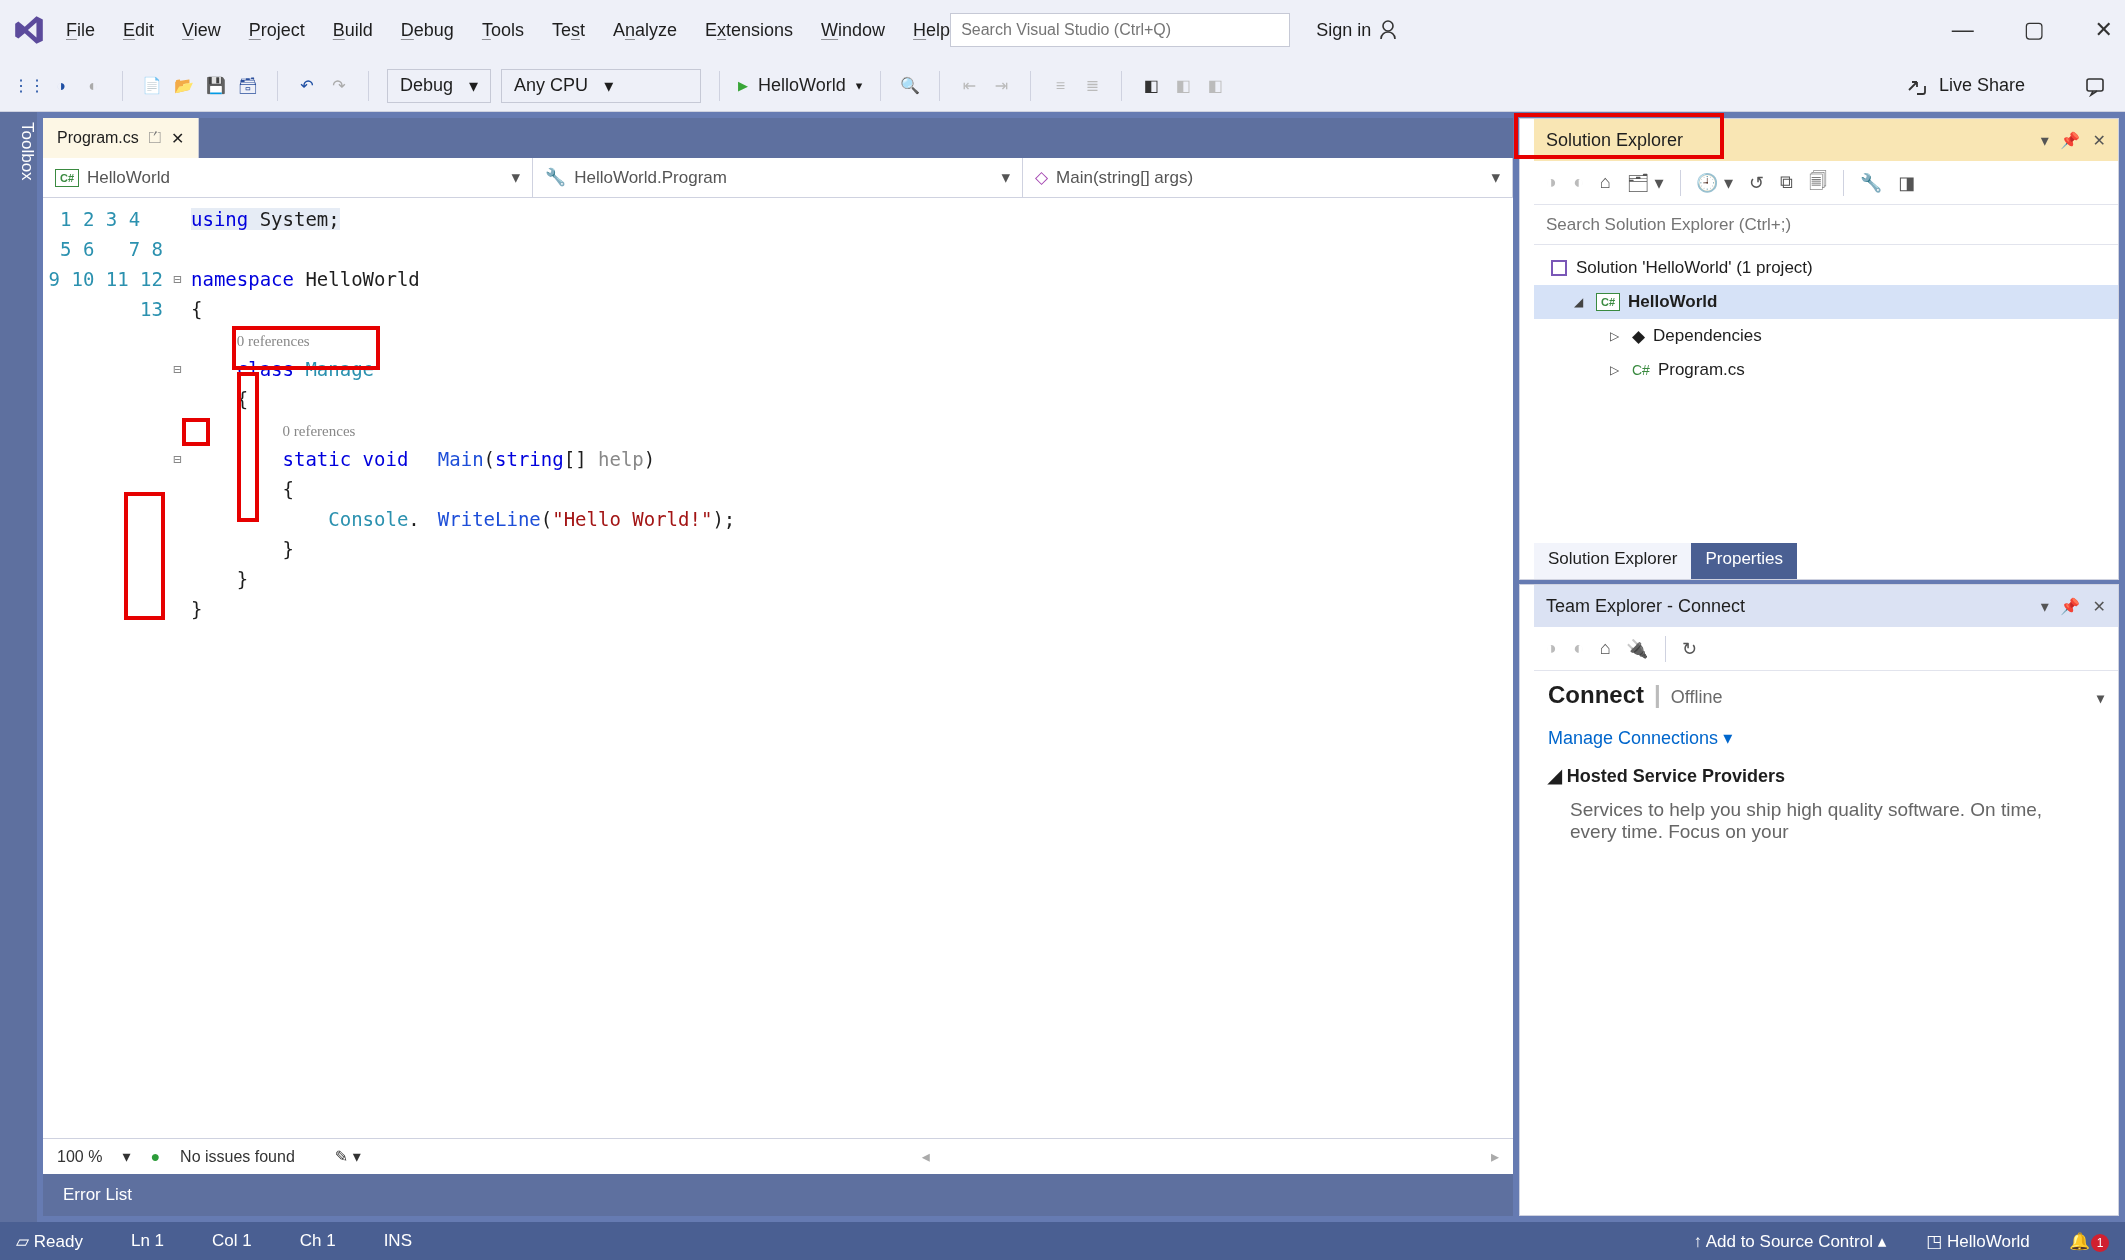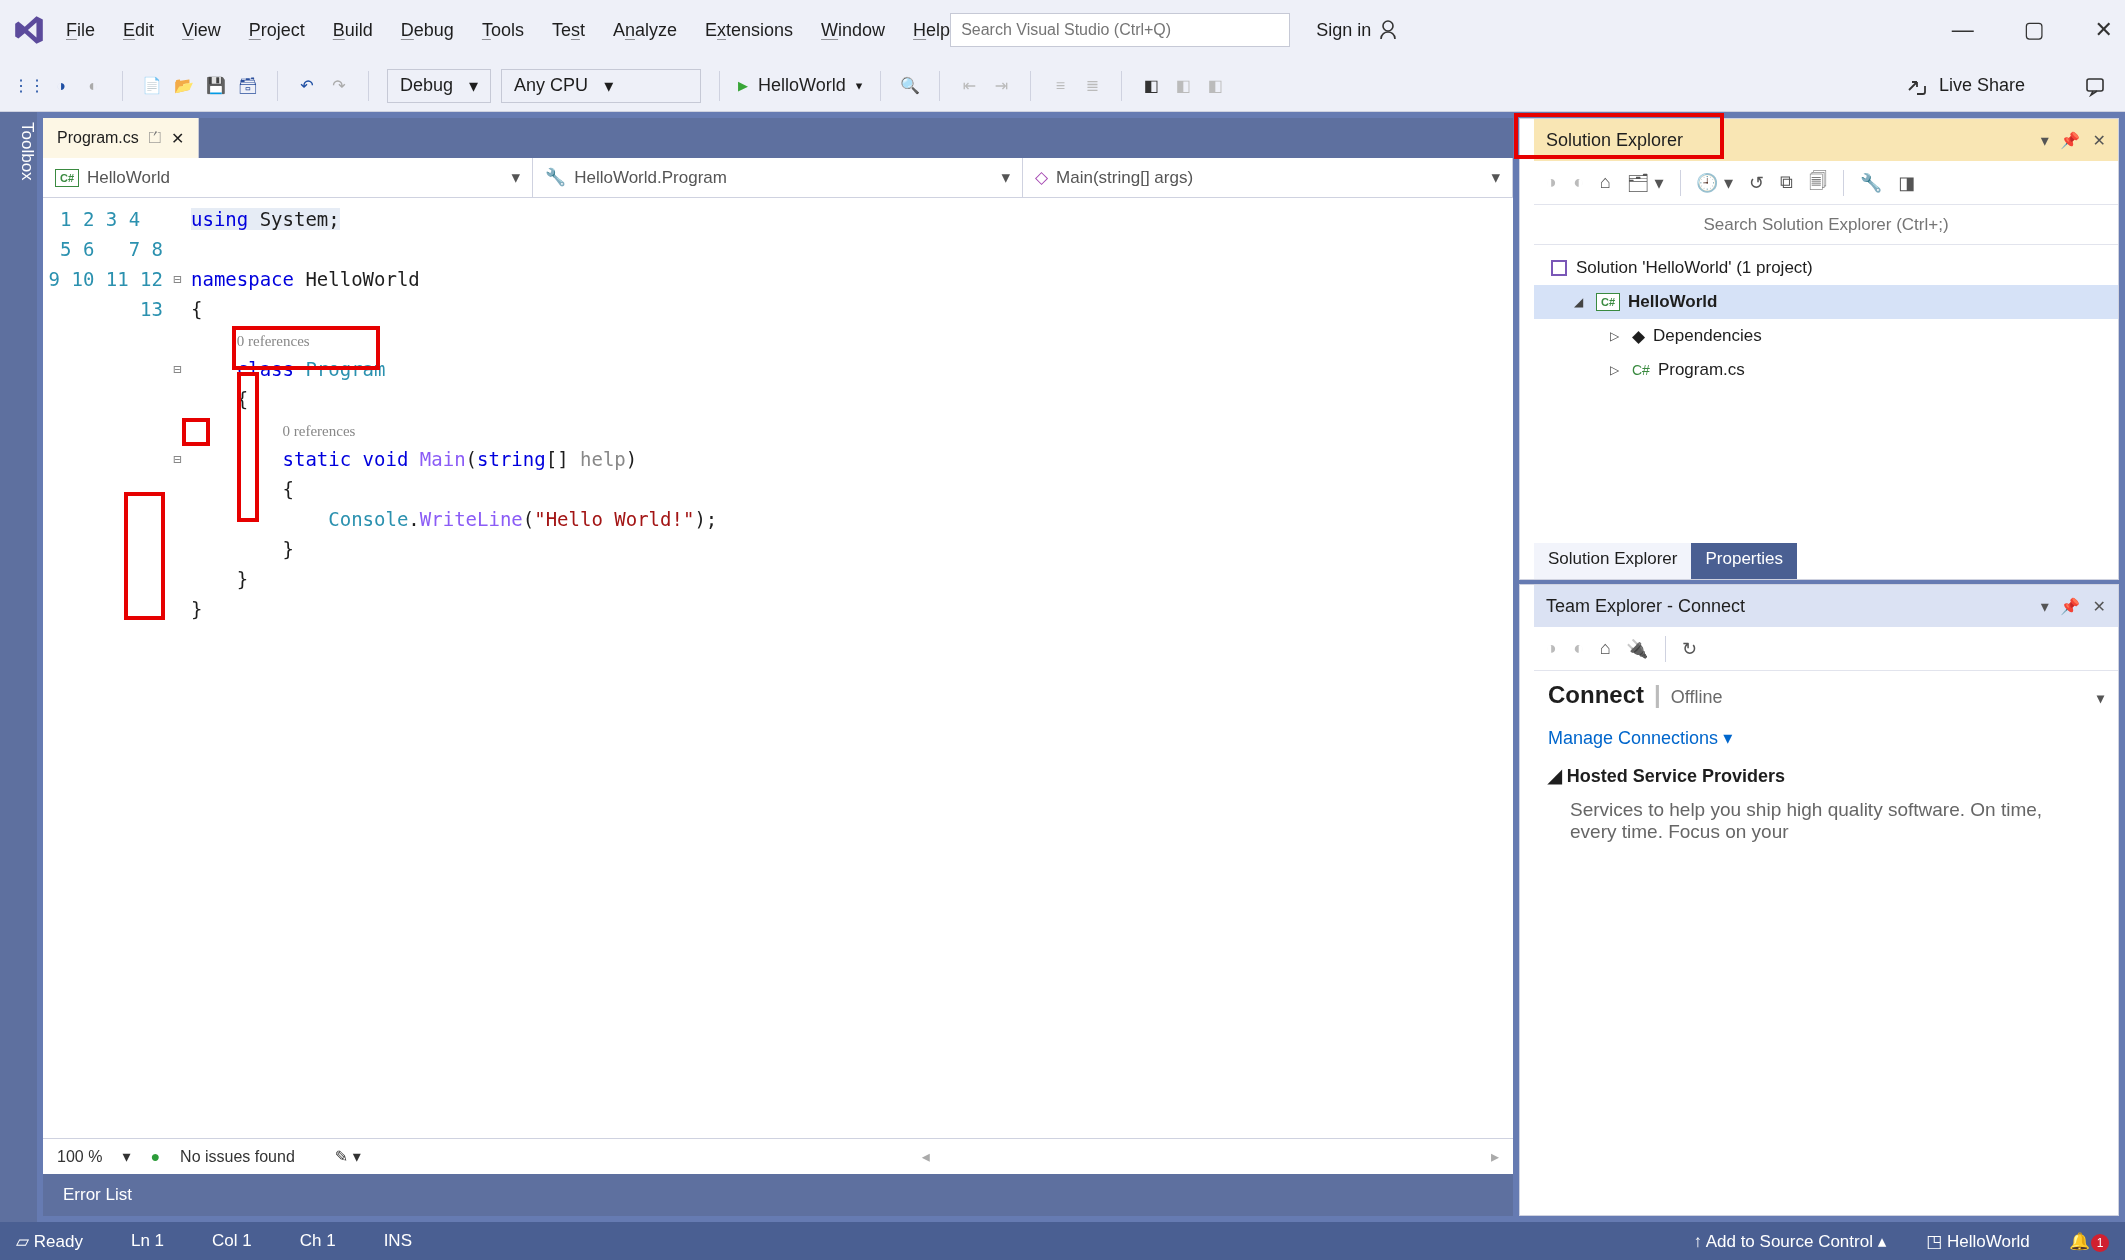--- a/index.html
+++ b/index.html
@@ -35,40 +35,40 @@
 .navbar { height: 40px; display: flex; border-bottom: 1px solid #cfd2e0; background: #fff; }
 .navbar .sel { flex: 1; border-right: 1px solid #cfd2e0; display: flex; align-items: center; padding: 0 12px; font-size: 17px; color: #555; gap: 8px; }
 
 .editor { flex: 1; display: flex; position: relative; font-family: Consolas, monospace; font-size: 19px; background: #fff; }
 .gutter { width: 130px; text-align: right; color: #2b91af; padding: 6px 10px 0 0; line-height: 30px; }
 .fold { width: 18px; padding-top: 6px; line-height: 30px; color: #888; font-size: 14px; }
 .code { flex: 1; padding-top: 6px; line-height: 30px; white-space: pre; position: relative; }
 .kw { color: #0000dd; }
 .cls { color: #2b91af; }
 .str { color: #a31515; }
-.mtdark { color: #8b5cf6; }
+.mtdark { color: #1d4ed8; margin-left: 18px; }
 .param { color: #888; }
 .ref { font-family: "Segoe UI"; font-size: 15px; color: #888; line-height: 18px; }
 
 .redbox { border: 4px solid #E60000; position: absolute; pointer-events: none; }
 
 .edit-status { height: 36px; border-top: 1px solid #cfd2e0; display: flex; align-items: center; padding: 0 14px; gap: 20px; font-size: 16px; color: #333; }
 .edit-status .ok { color: #2c9c3a; }
 
 .botpanel { height: 42px; background: #5e709f; color: #fff; font-size: 17px; display: flex; align-items: center; padding: 0 20px; }
 
 
 .right { width: 600px; display: flex; flex-direction: column; margin: 6px 6px 6px 0; gap: 0; }
 .panel { background: #fff; display: flex; flex-direction: column; border: 1px solid #cfd2e0; padding-left: 14px; }
 .panel-head { height: 42px; background: #f9e6b4; display: flex; align-items: center; padding: 0 12px; font-size: 18px; justify-content: space-between; }
 .panel-head.blue { background: #dbe2f3; }
 .panel-ctrls { display: flex; gap: 12px; color: #555; font-size: 16px; }
 .panel-tools { height: 44px; display: flex; align-items: center; padding: 0 12px; gap: 16px; color: #555; font-size: 18px; border-bottom: 1px solid #e2e4ed; }
 .panel-tools .sep { width: 1px; height: 26px; background: #cfd2e0; }
-.search-mini { height: 40px; border: none; border-bottom: 1px solid #e2e4ed; padding: 0 12px; font-size: 17px; width: 100%; background: #fff; text-align: center; }
+.search-mini { height: 40px; border: none; border-bottom: 1px solid #e2e4ed; padding: 0 12px; font-size: 17px; width: 100%; background: #fff; }
 
 .tree { padding: 6px 0; font-size: 17px; }
 .tree-row { display: flex; align-items: center; height: 34px; padding-left: 16px; gap: 8px; }
 .tree-row.lvl1 { padding-left: 40px; }
 .tree-row.lvl2 { padding-left: 76px; }
 .tree-row.sel { background: #d6e2f7; }
 .caret { font-size: 12px; color: #444; width: 14px; }
 .cs-badge { display: inline-flex; align-items: center; justify-content: center; font-size: 11px; font-weight: bold; height: 18px; padding: 0 4px; border: 1px solid #3a8a40; color: #3a8a40; background: #fff; }
 
 .sub-tabs { height: 36px; display: flex; font-size: 17px; }
@@ -235,21 +235,21 @@
 &nbsp;
 &nbsp;
 &nbsp;
 &nbsp;
 &nbsp;</div>
       <div class="code"><span style="background:#e6ecf5"><span class="kw">using</span> <span>System</span>;</span>
 
 <span class="kw">namespace</span> <span>HelloWorld</span>
 {
     <span class="ref">0 references</span>
-    <span class="kw">class</span> <span class="cls">Program</span>
+    <span class="kw">class</span> <span class="cls">Manage</span>
     {
         <span class="ref">0 references</span>
         <span class="kw">static</span> <span class="kw">void</span> <span class="mtdark">Main</span>(<span class="kw">string</span>[] <span class="param">help</span>)
         {
             <span class="cls">Console</span>.<span class="mtdark">WriteLine</span>(<span class="str">"Hello World!"</span>);
         }
     }
 }
 </div>
 

